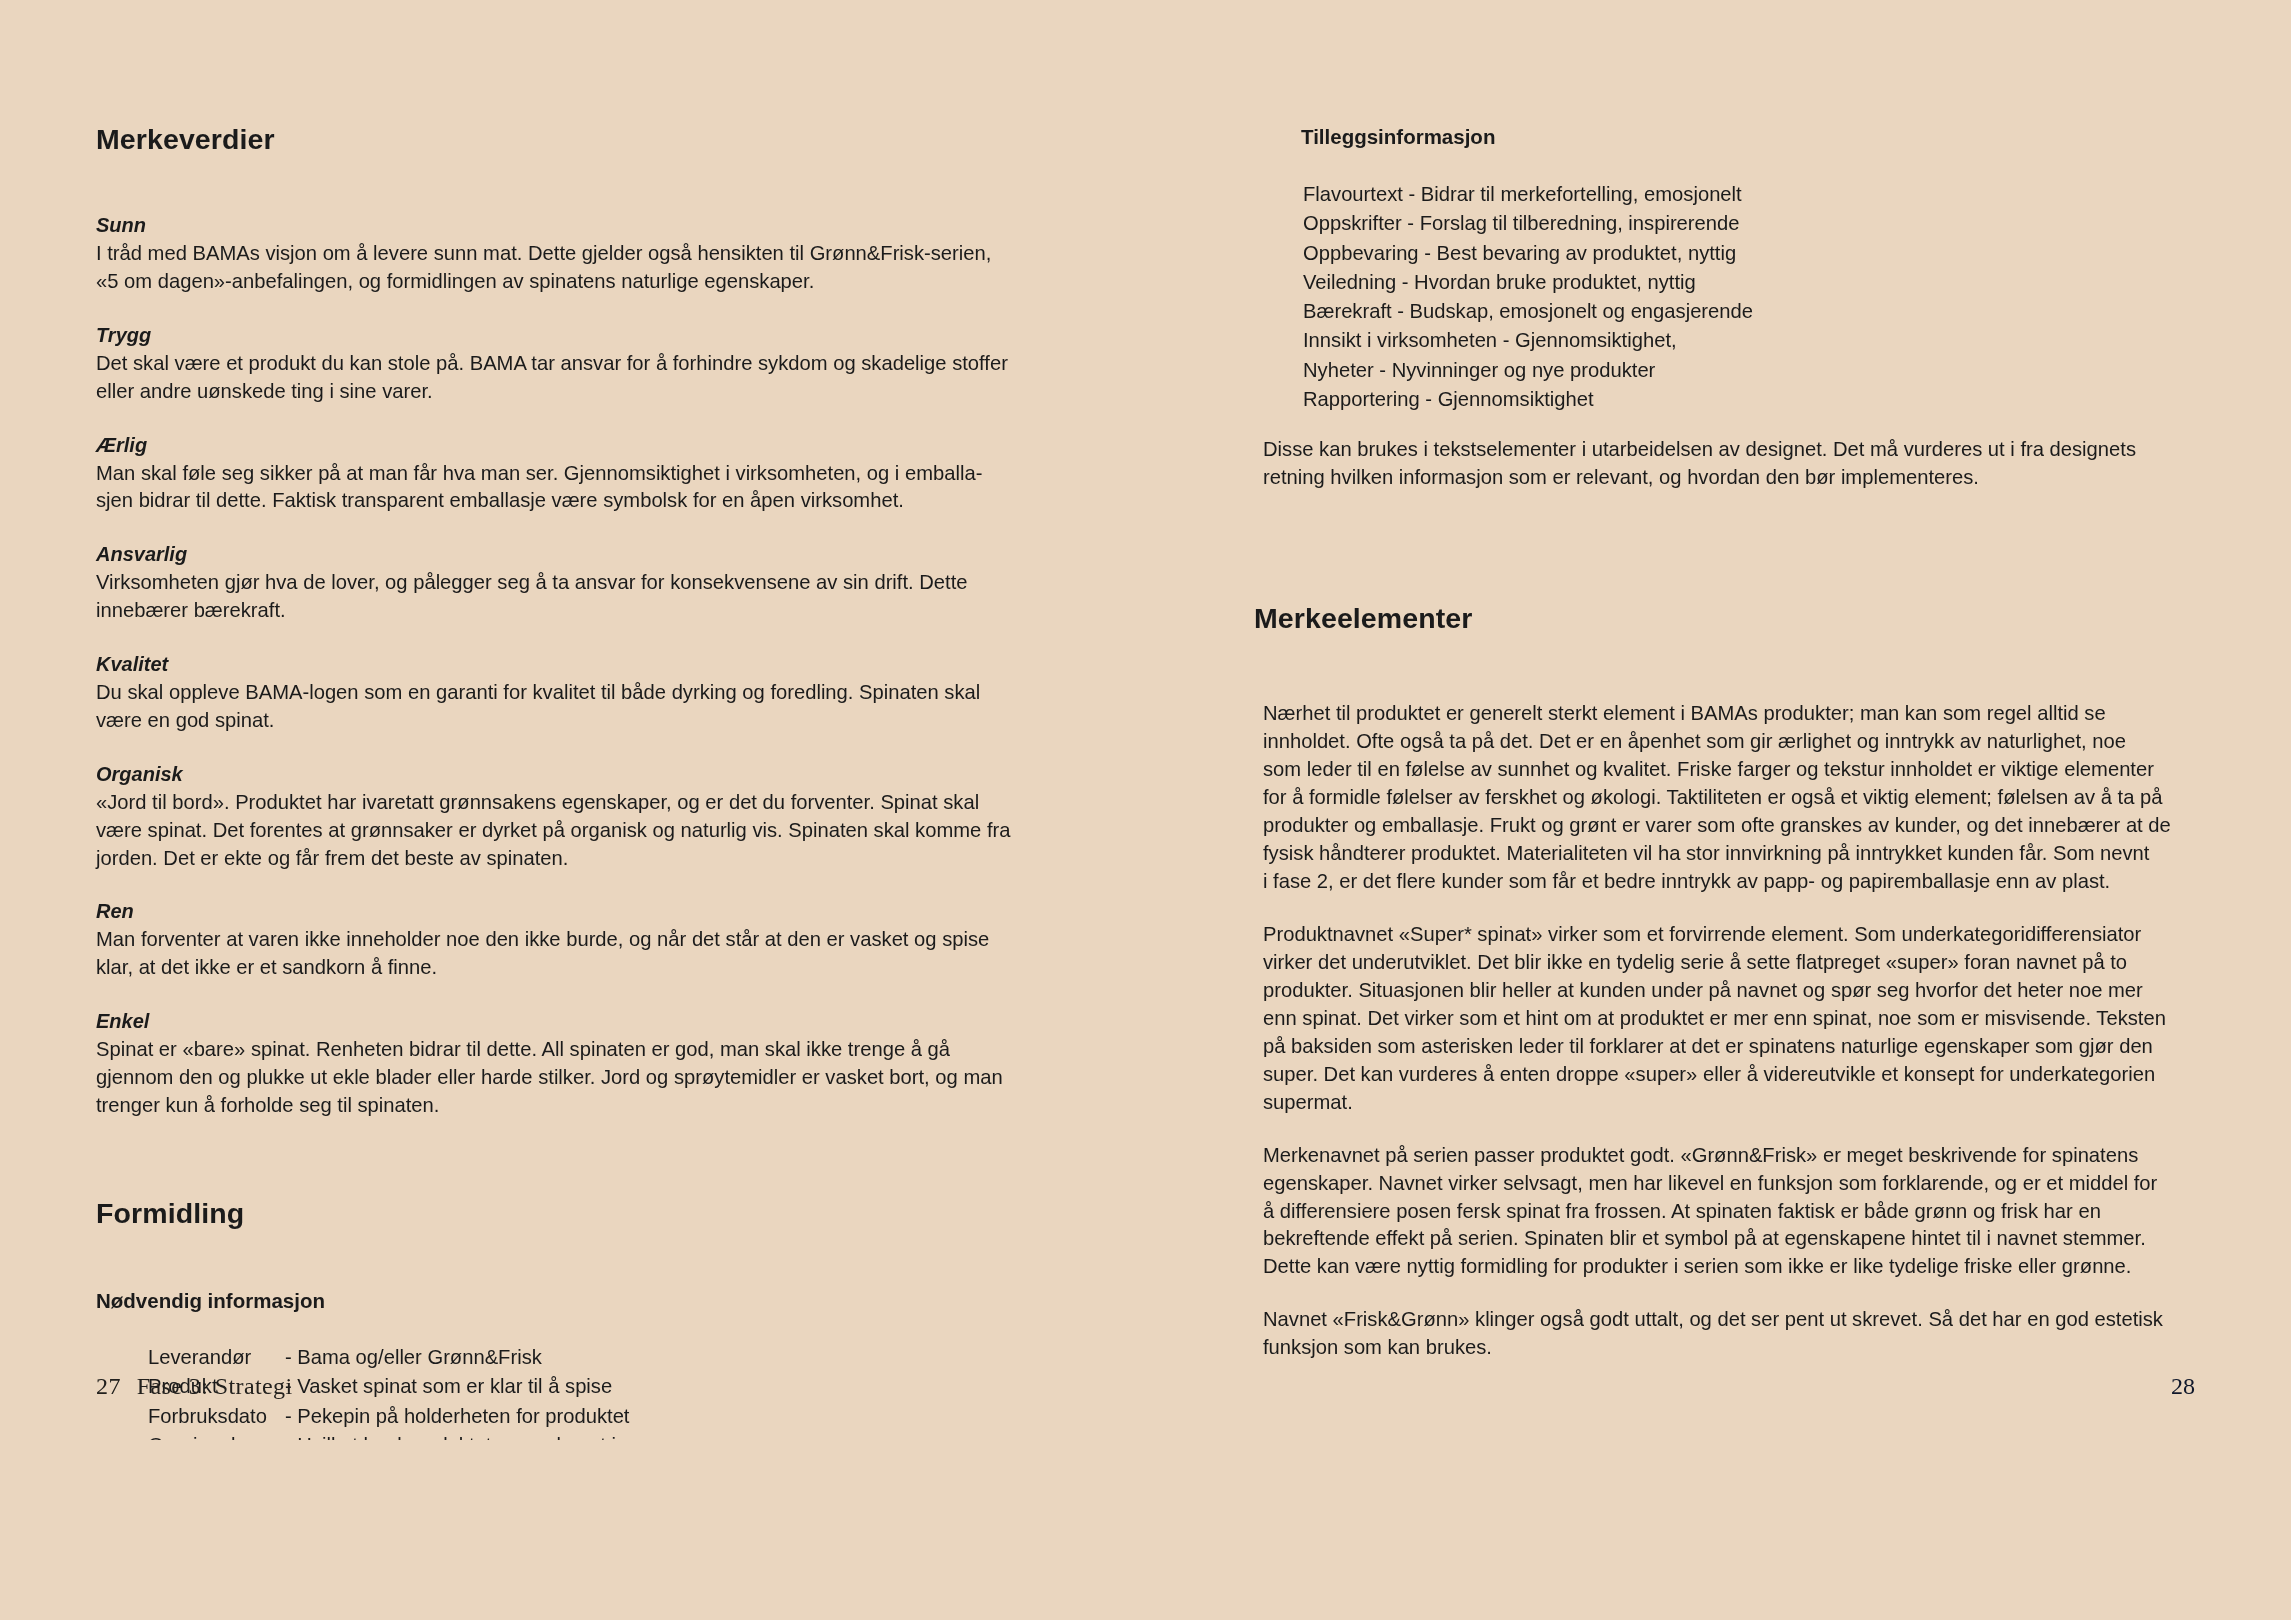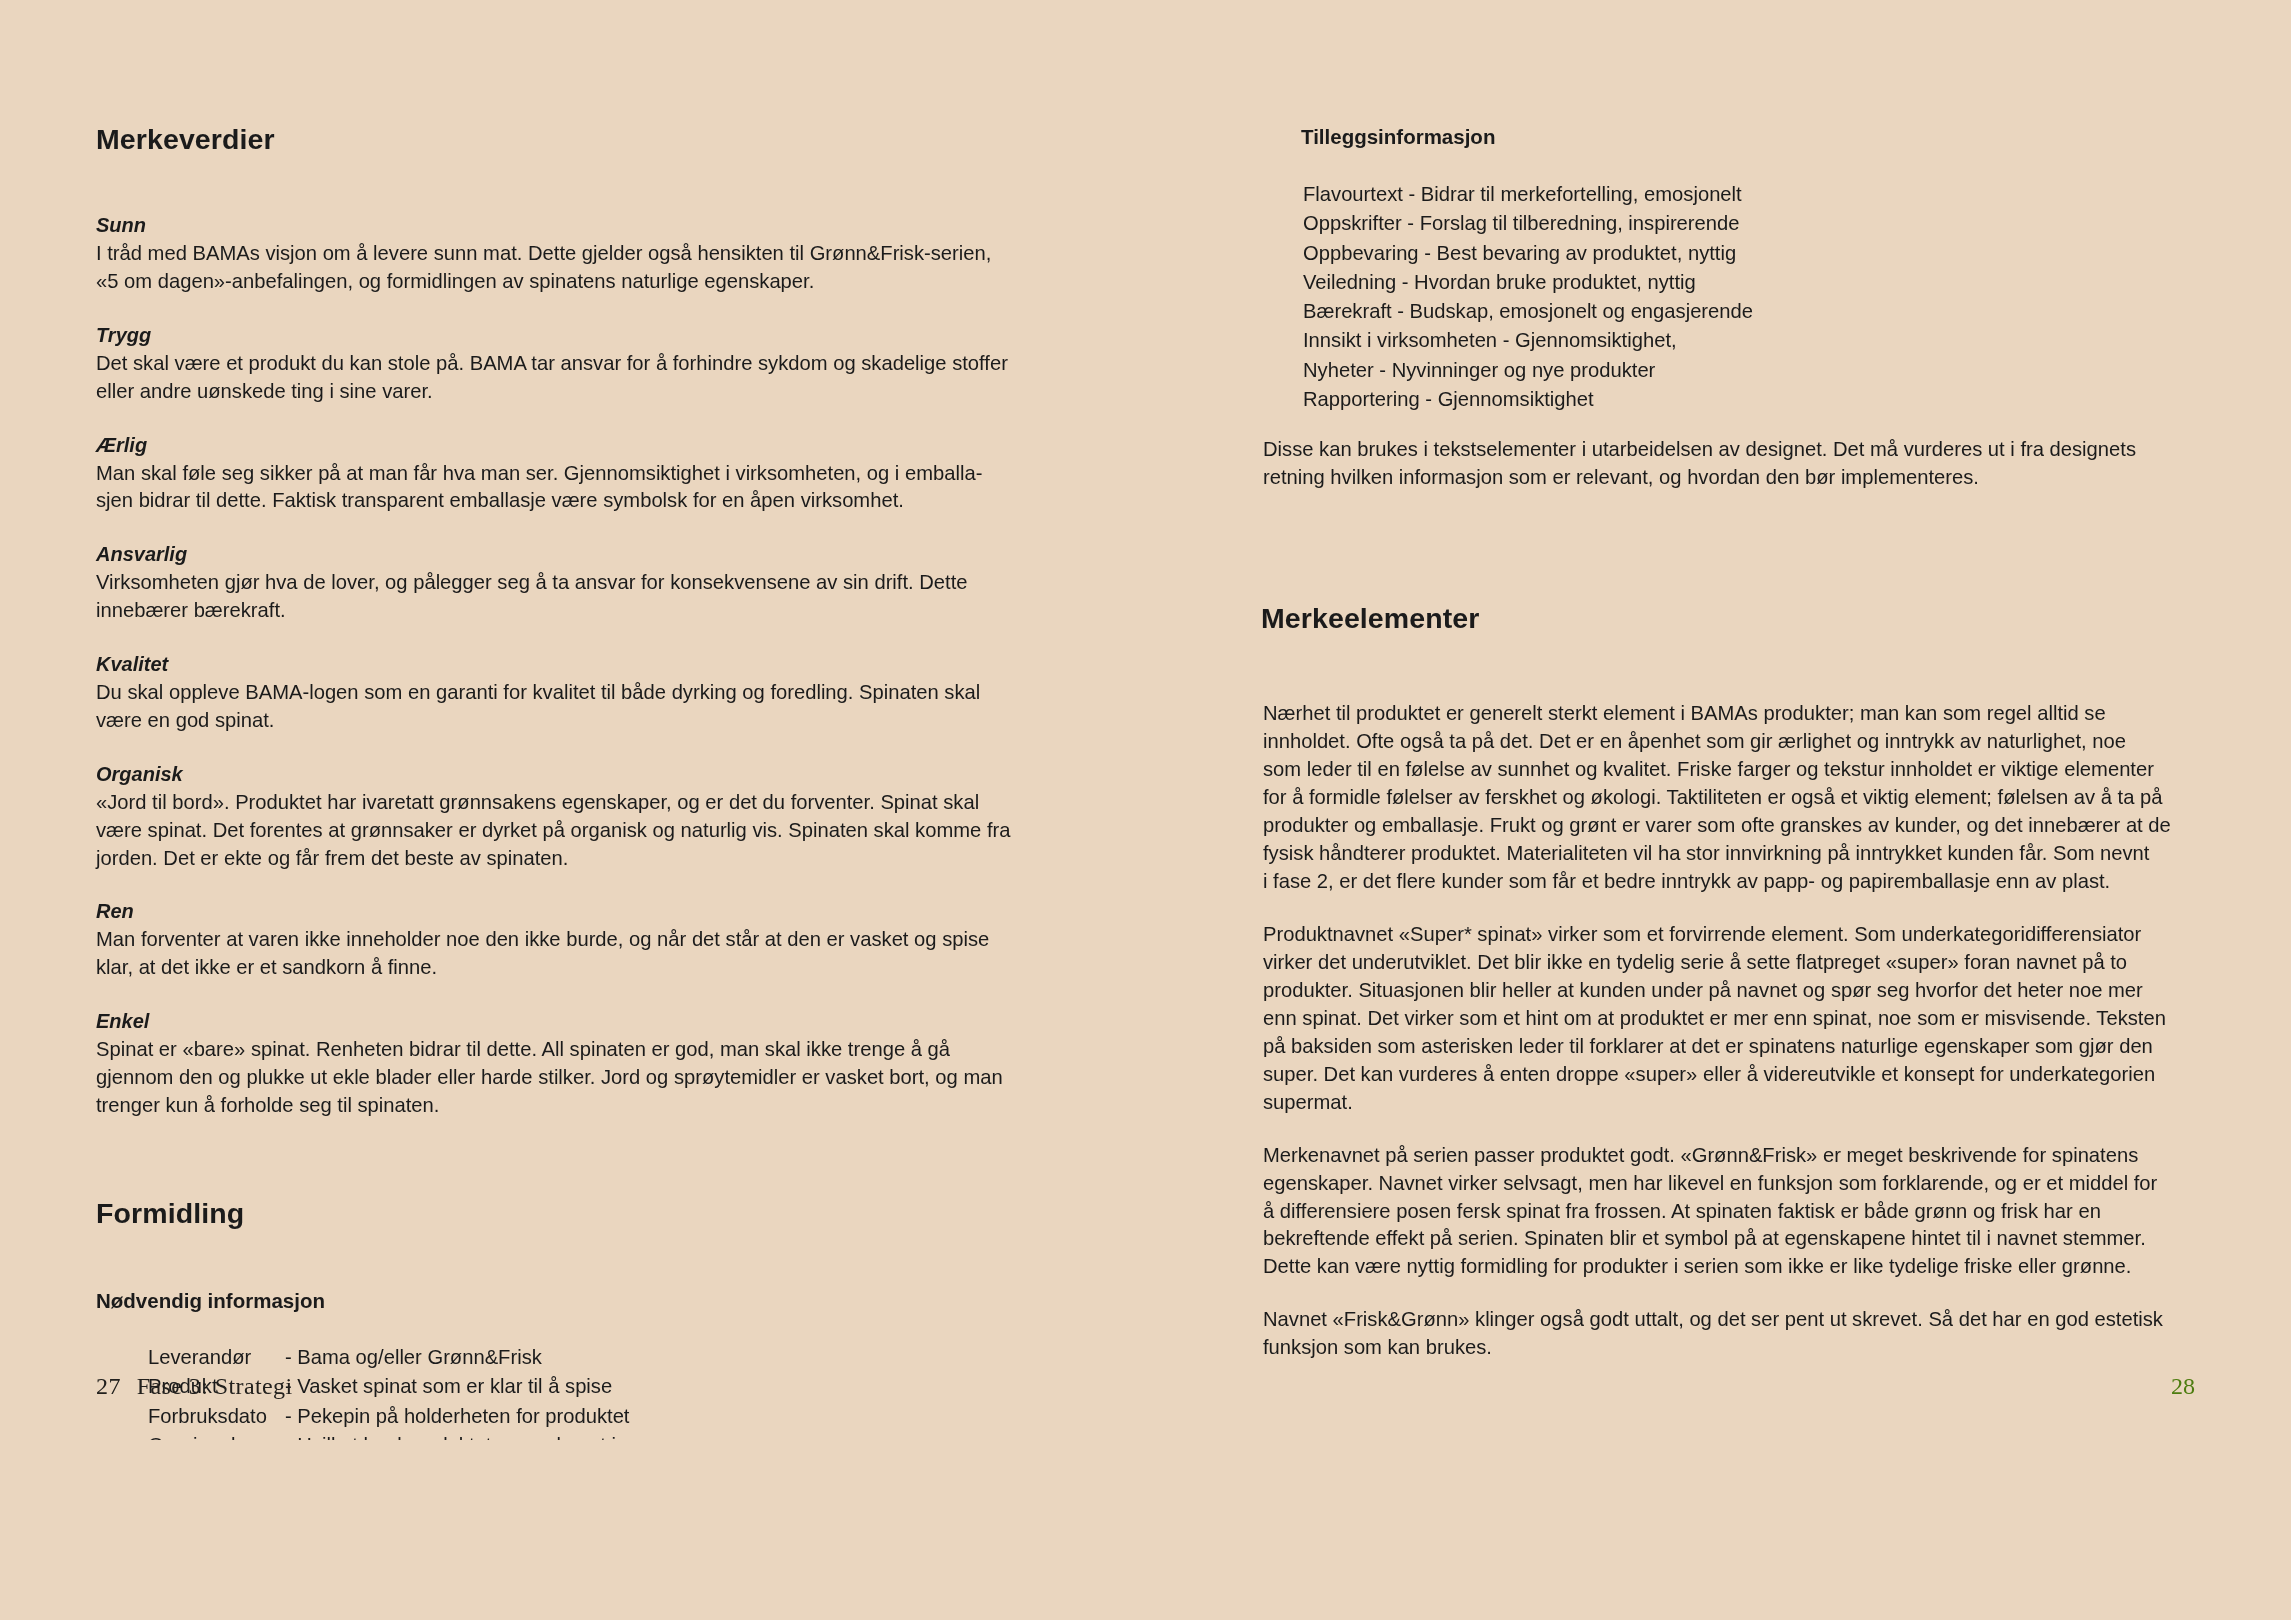--- a/index.html
+++ b/index.html
@@ -63,21 +63,21 @@
   #merkeverdier-heading { position: absolute; top: 122px;  left: 0; }
   #merkeverdier-values  { position: absolute; top: 212px;  left: 0; width: 965px; }
   #formidling-heading   { position: absolute; top: 1196px; left: 0; }
   #nodvendig-heading    { position: absolute; top: 1288px; left: 0; }
   #nodvendig-list       { position: absolute; top: 1343px; left: 52px; }
 
   
   #tillegg-heading   { position: absolute; top: 124px; left: 48px; }
   #tillegg-list      { position: absolute; top: 178px; left: 48px; }
   #tillegg-note      { position: absolute; top: 426px; left: 0; width: 980px; }
-  #merkeelementer-heading { position: absolute; top: 601px; left: 8px; }
+  #merkeelementer-heading { position: absolute; top: 601px; left: 1px; }
   #merkeelementer-body    { position: absolute; top: 690px; left: 0; width: 985px; }
 
   .info-table { border-collapse: collapse; }
   .info-table td {
     font-size: 20.2px;
     line-height: 1.45;
     padding: 0;
     vertical-align: top;
     white-space: nowrap;
   }
@@ -102,21 +102,21 @@
     color: #22201d;
     letter-spacing: 0.4px;
   }
   .footer-left .pg { margin-right: 16px; }
   .footer-right {
     position: absolute;
     right: 96px;
     bottom: 40px;
     font-family: "Liberation Serif", serif;
     font-size: 24px;
-    color: #4d7c0f;
+    color: #0f172a;
   }
 </style>
 </head>
 <body>
 
 <div class="page">
 
   <div class="col col-left">
 
     <h1 class="section-title" id="merkeverdier-heading">Merkeverdier</h1>

